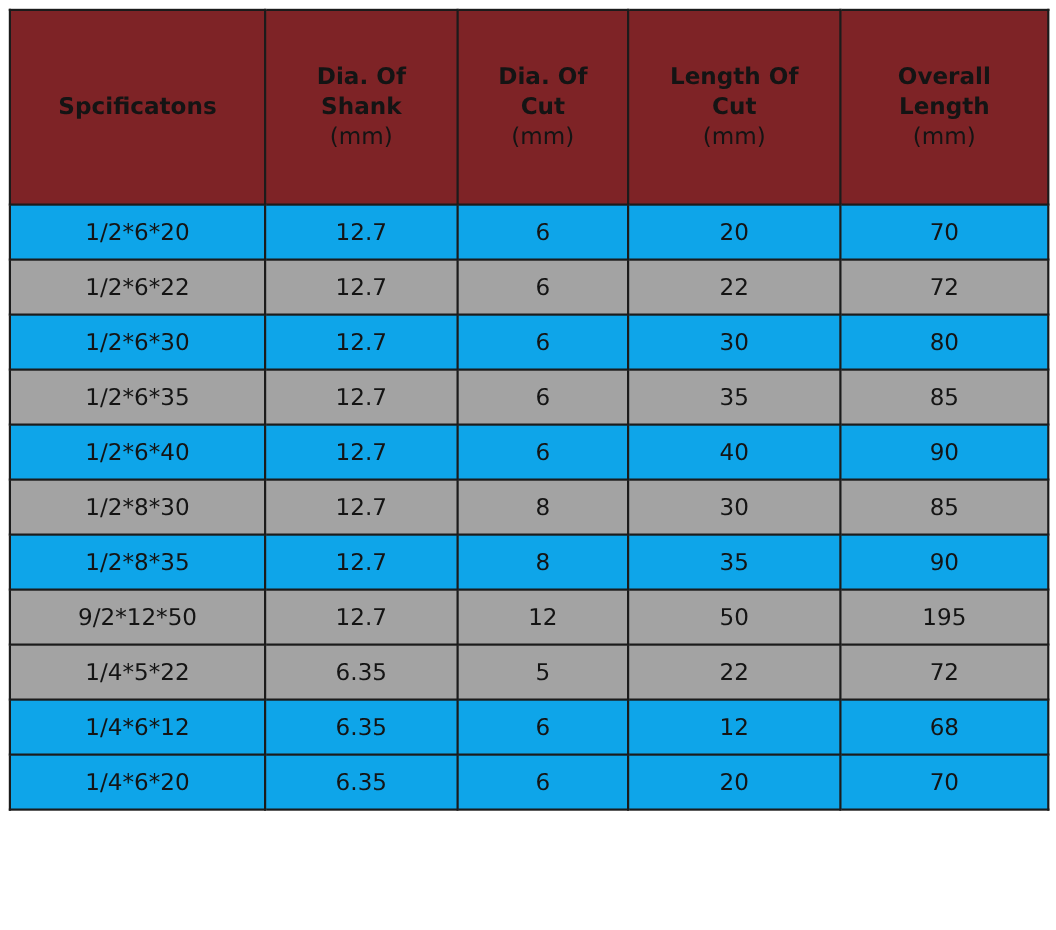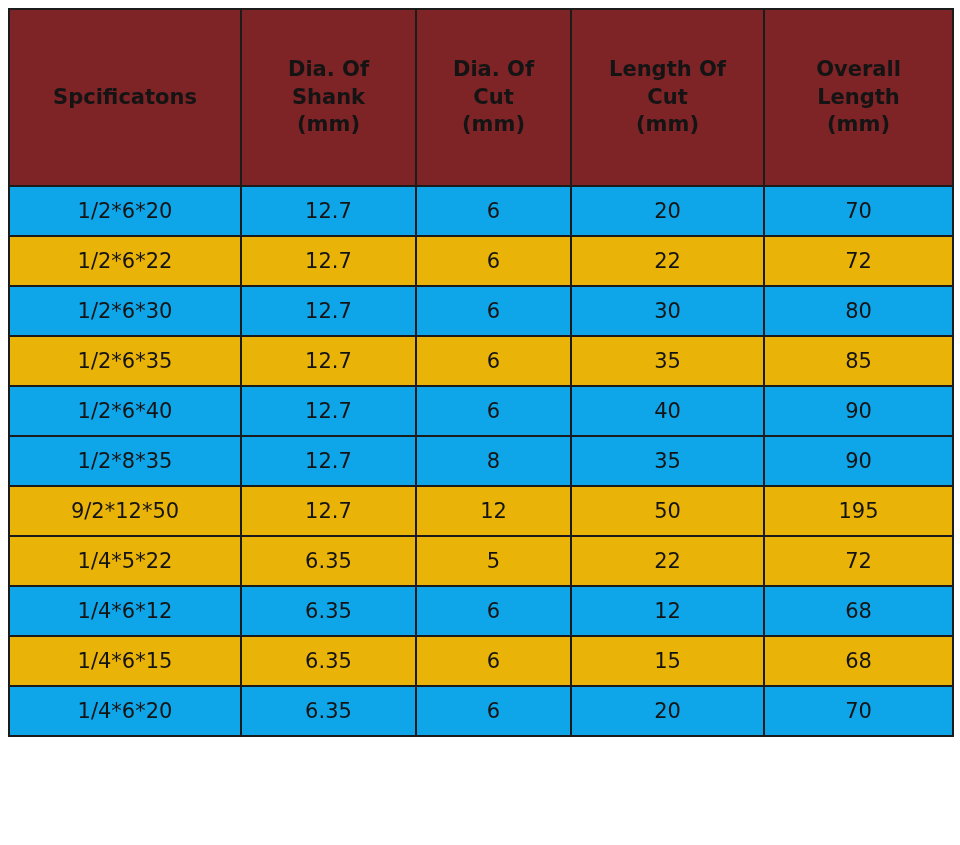--- a/index.html
+++ b/index.html
@@ -38,30 +38,30 @@
     background: #7e2326;
     color: #ffffff;
     font-weight: bold;
     height: 175px;
     line-height: 1.32;
     font-size: 22px;
     padding: 4px 2px;
   }
   thead th .unit {
     display: block;
-    font-weight: bold;
+    font-weight: normal;
   }
   tbody td {
     height: 48px;
   }
   tbody tr.odd td {
     background: #0ea5e9;
   }
   tbody tr.even td {
-    background: #eab308;
+    background: #a3a3a3;
   }
   col.c0 { width: 232px; }
   col.c1 { width: 175px; }
   col.c2 { width: 155px; }
   col.c3 { width: 193px; }
   col.c4 { width: 189px; }
 </style>
 </head>
 <body>
 
@@ -130,20 +130,27 @@
         <td>35</td>
         <td>85</td>
       </tr>
       <tr class="odd">
         <td>1/2*6*40</td>
         <td>12.7</td>
         <td>6</td>
         <td>40</td>
         <td>90</td>
       </tr>
+      <tr class="even">
+        <td>1/2*8*30</td>
+        <td>12.7</td>
+        <td>8</td>
+        <td>30</td>
+        <td>85</td>
+      </tr>
       <tr class="odd">
         <td>1/2*8*35</td>
         <td>12.7</td>
         <td>8</td>
         <td>35</td>
         <td>90</td>
       </tr>
       <tr class="even">
         <td>9/2*12*50</td>
         <td>12.7</td>
@@ -158,27 +165,20 @@
         <td>22</td>
         <td>72</td>
       </tr>
       <tr class="odd">
         <td>1/4*6*12</td>
         <td>6.35</td>
         <td>6</td>
         <td>12</td>
         <td>68</td>
       </tr>
-      <tr class="even">
-        <td>1/4*6*15</td>
-        <td>6.35</td>
-        <td>6</td>
-        <td>15</td>
-        <td>68</td>
-      </tr>
       <tr class="odd">
         <td>1/4*6*20</td>
         <td>6.35</td>
         <td>6</td>
         <td>20</td>
         <td>70</td>
       </tr>
     </tbody>
   </table>
 </div>

